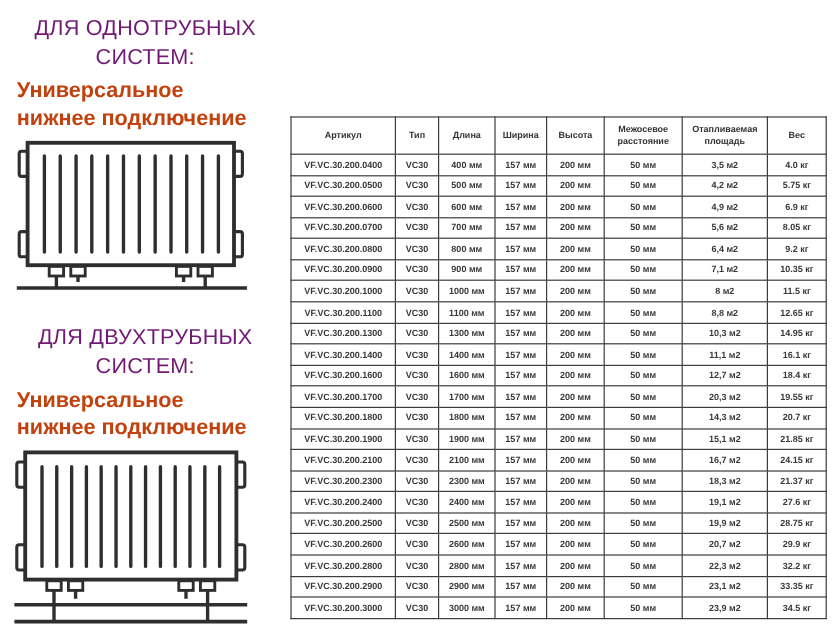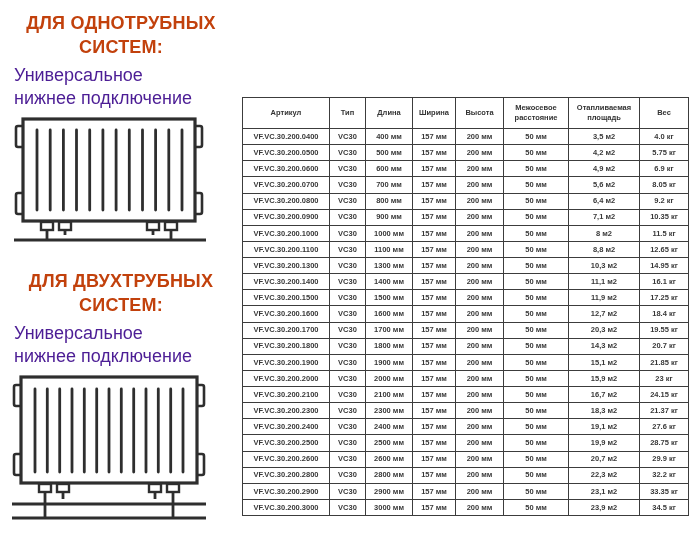--- a/index.html
+++ b/index.html
@@ -12,33 +12,33 @@
     width:700px; height:535px;
     background:#ffffff;
     overflow:hidden;
   }
   
   .section-title {
     position:absolute;
     width:214px;
     text-align:center;
     font-size:18px;
-    font-weight:700;
+    font-weight:400;
     line-height:1.32;
     letter-spacing:.2px;
-    color:#c2410c;
+    color:#701a75;
   }
   .section-subtitle {
     position:absolute;
     width:192px;
     text-align:left;
     font-size:18px;
-    font-weight:400;
+    font-weight:700;
     line-height:1.3;
-    color:#4c1d95;
+    color:#c2410c;
   }
   #title-1 { left:14px; top:12px; }
   #subtitle-1 { left:14px; top:64px; }
   #radiator-1 { position:absolute; left:12px; top:116px; }
   #title-2 { left:14px; top:270px; }
   #subtitle-2 { left:14px; top:322px; }
   #radiator-2 { position:absolute; left:10px; top:374px; }
 
   
   table.spec {
@@ -297,30 +297,20 @@
           <td>VF.VC.30.200.1400</td>
           <td>VC30</td>
           <td>1400 мм</td>
           <td>157 мм</td>
           <td>200 мм</td>
           <td>50 мм</td>
           <td>11,1 м2</td>
           <td>16.1 кг</td>
         </tr>
 
-        <tr>
-          <td>VF.VC.30.200.1500</td>
-          <td>VC30</td>
-          <td>1500 мм</td>
-          <td>157 мм</td>
-          <td>200 мм</td>
-          <td>50 мм</td>
-          <td>11,9 м2</td>
-          <td>17.25 кг</td>
-        </tr>
 
         <tr>
           <td>VF.VC.30.200.1600</td>
           <td>VC30</td>
           <td>1600 мм</td>
           <td>157 мм</td>
           <td>200 мм</td>
           <td>50 мм</td>
           <td>12,7 м2</td>
           <td>18.4 кг</td>
@@ -352,30 +342,20 @@
           <td>VF.VC.30.200.1900</td>
           <td>VC30</td>
           <td>1900 мм</td>
           <td>157 мм</td>
           <td>200 мм</td>
           <td>50 мм</td>
           <td>15,1 м2</td>
           <td>21.85 кг</td>
         </tr>
 
-        <tr>
-          <td>VF.VC.30.200.2000</td>
-          <td>VC30</td>
-          <td>2000 мм</td>
-          <td>157 мм</td>
-          <td>200 мм</td>
-          <td>50 мм</td>
-          <td>15,9 м2</td>
-          <td>23 кг</td>
-        </tr>
 
         <tr>
           <td>VF.VC.30.200.2100</td>
           <td>VC30</td>
           <td>2100 мм</td>
           <td>157 мм</td>
           <td>200 мм</td>
           <td>50 мм</td>
           <td>16,7 м2</td>
           <td>24.15 кг</td>

